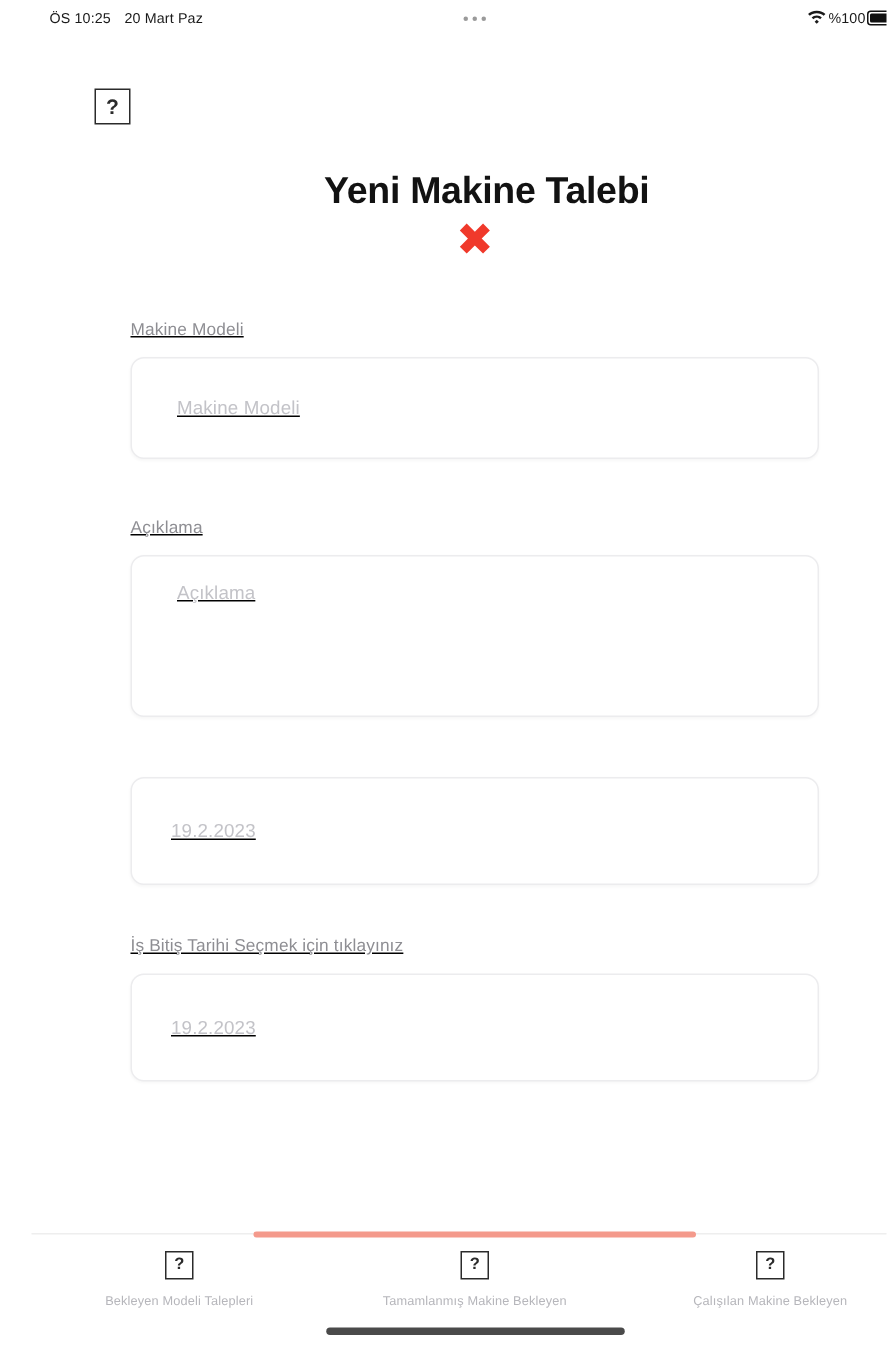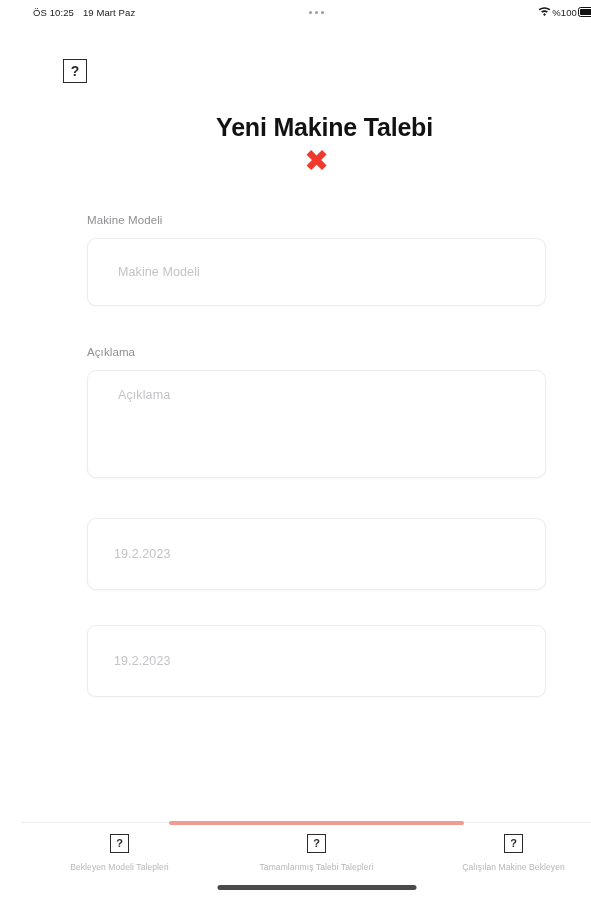--- a/index.html
+++ b/index.html
@@ -132,20 +132,21 @@
     color: #f0392b;
     font-family: "DejaVu Sans", sans-serif;
   }
 
   
   .form {
     position: absolute;
     top: 214px;
     left: 66px;
     width: 459px;
+    text-decoration: underline;
   }
   .field { margin-bottom: 0; }
   .field-label {
     font-size: 11.5px;
     color: #8e8e93;
     letter-spacing: 0.1px;
     margin-bottom: 12px;
   }
   .field-box {
     width: 100%;
@@ -229,21 +230,21 @@
   }
 </style>
 </head>
 <body>
 
 <div id="screen">
 
   <div class="status-bar">
     <div class="status-left">
       <span>ÖS 10:25</span>
-      <span>19 Mart Paz</span>
+      <span>20 Mart Paz</span>
     </div>
 
     <div class="status-center">
       <span class="dots">
           <i></i>
           <i></i>
           <i></i>
         </span>
     </div>
 
@@ -292,39 +293,40 @@
 
     <div class="field">
       <div class="field-box box-date">
         <span class="value">19.2.2023</span>
       </div>
     </div>
 
     <div class="gap-sm"></div>
 
     <div class="field">
+      <div class="field-label">İş Bitiş Tarihi Seçmek için tıklayınız</div>
       <div class="field-box box-date">
         <span class="value">19.2.2023</span>
       </div>
     </div>
 
   </div>
 
   <div class="tab-bar">
     <div class="tab-indicator"></div>
     <div class="tabs">
 
       <div class="tab">
         <span class="tofu tofu-sm">?</span>
         <span class="tab-label">Bekleyen Modeli Talepleri</span>
       </div>
 
       <div class="tab">
         <span class="tofu tofu-sm">?</span>
-        <span class="tab-label">Tamamlanmış Talebi Talepleri</span>
+        <span class="tab-label">Tamamlanmış Makine Bekleyen</span>
       </div>
 
       <div class="tab">
         <span class="tofu tofu-sm">?</span>
         <span class="tab-label">Çalışılan Makine Bekleyen</span>
       </div>
 
     </div>
   </div>
 

